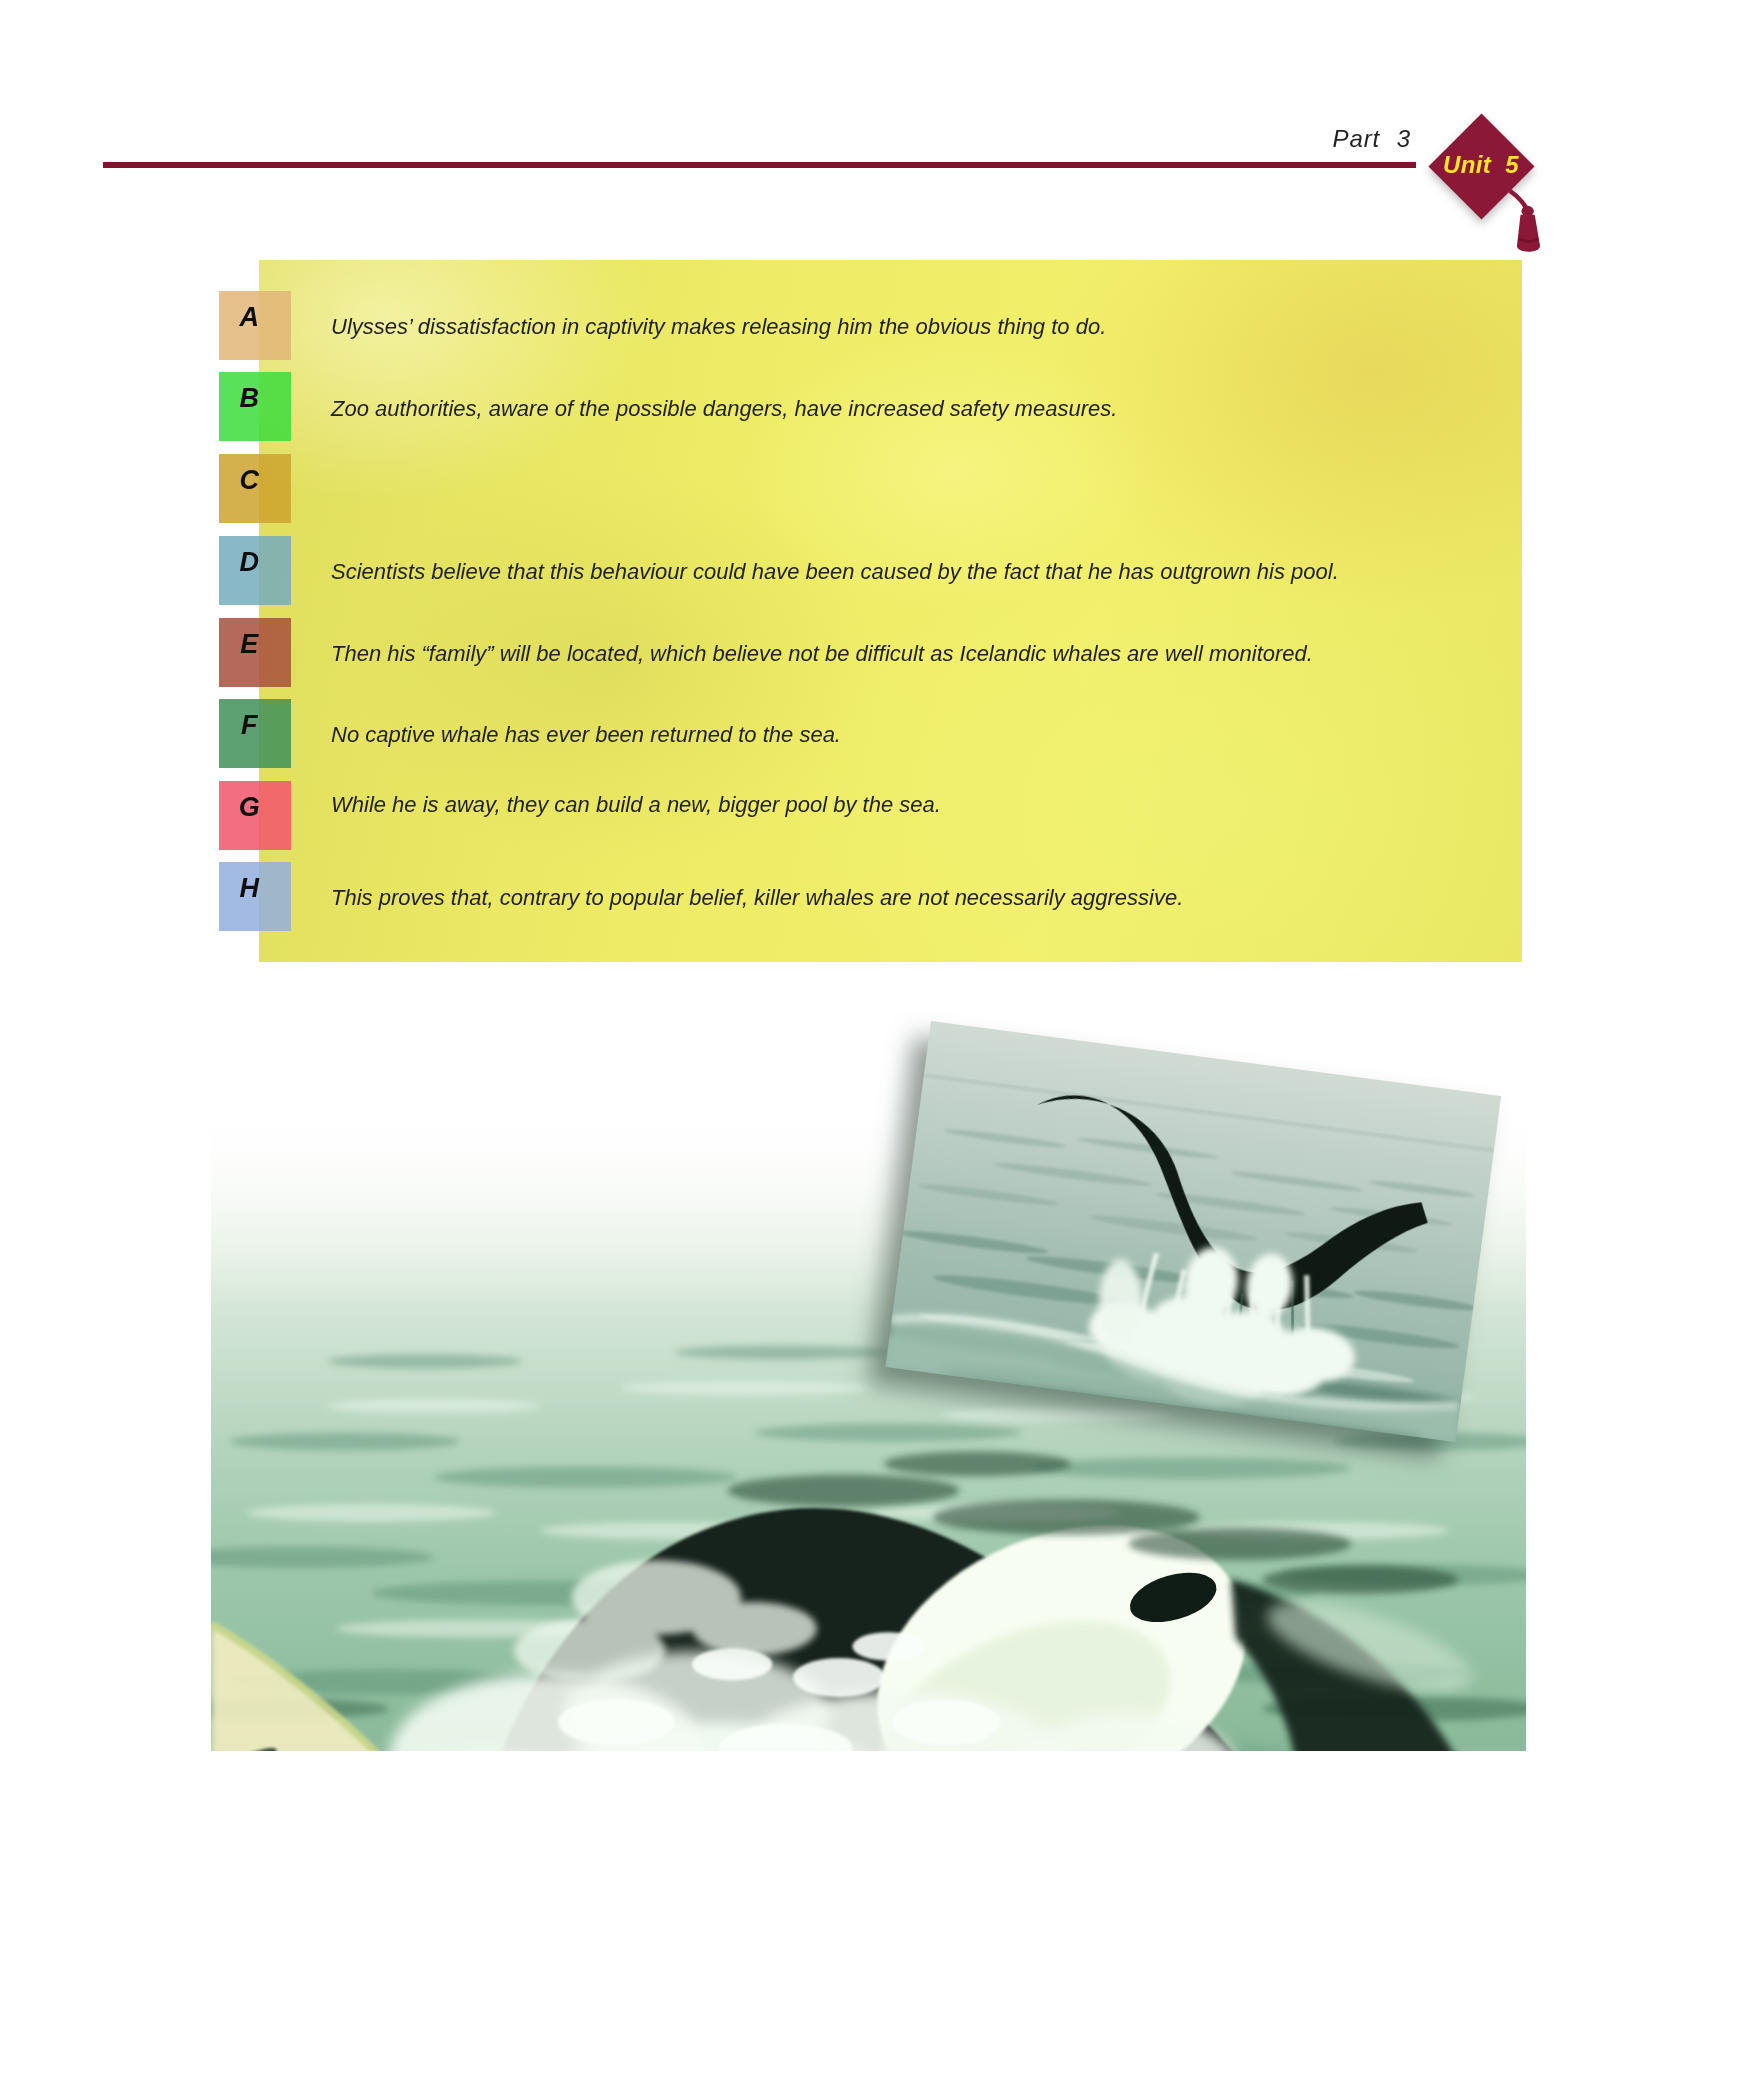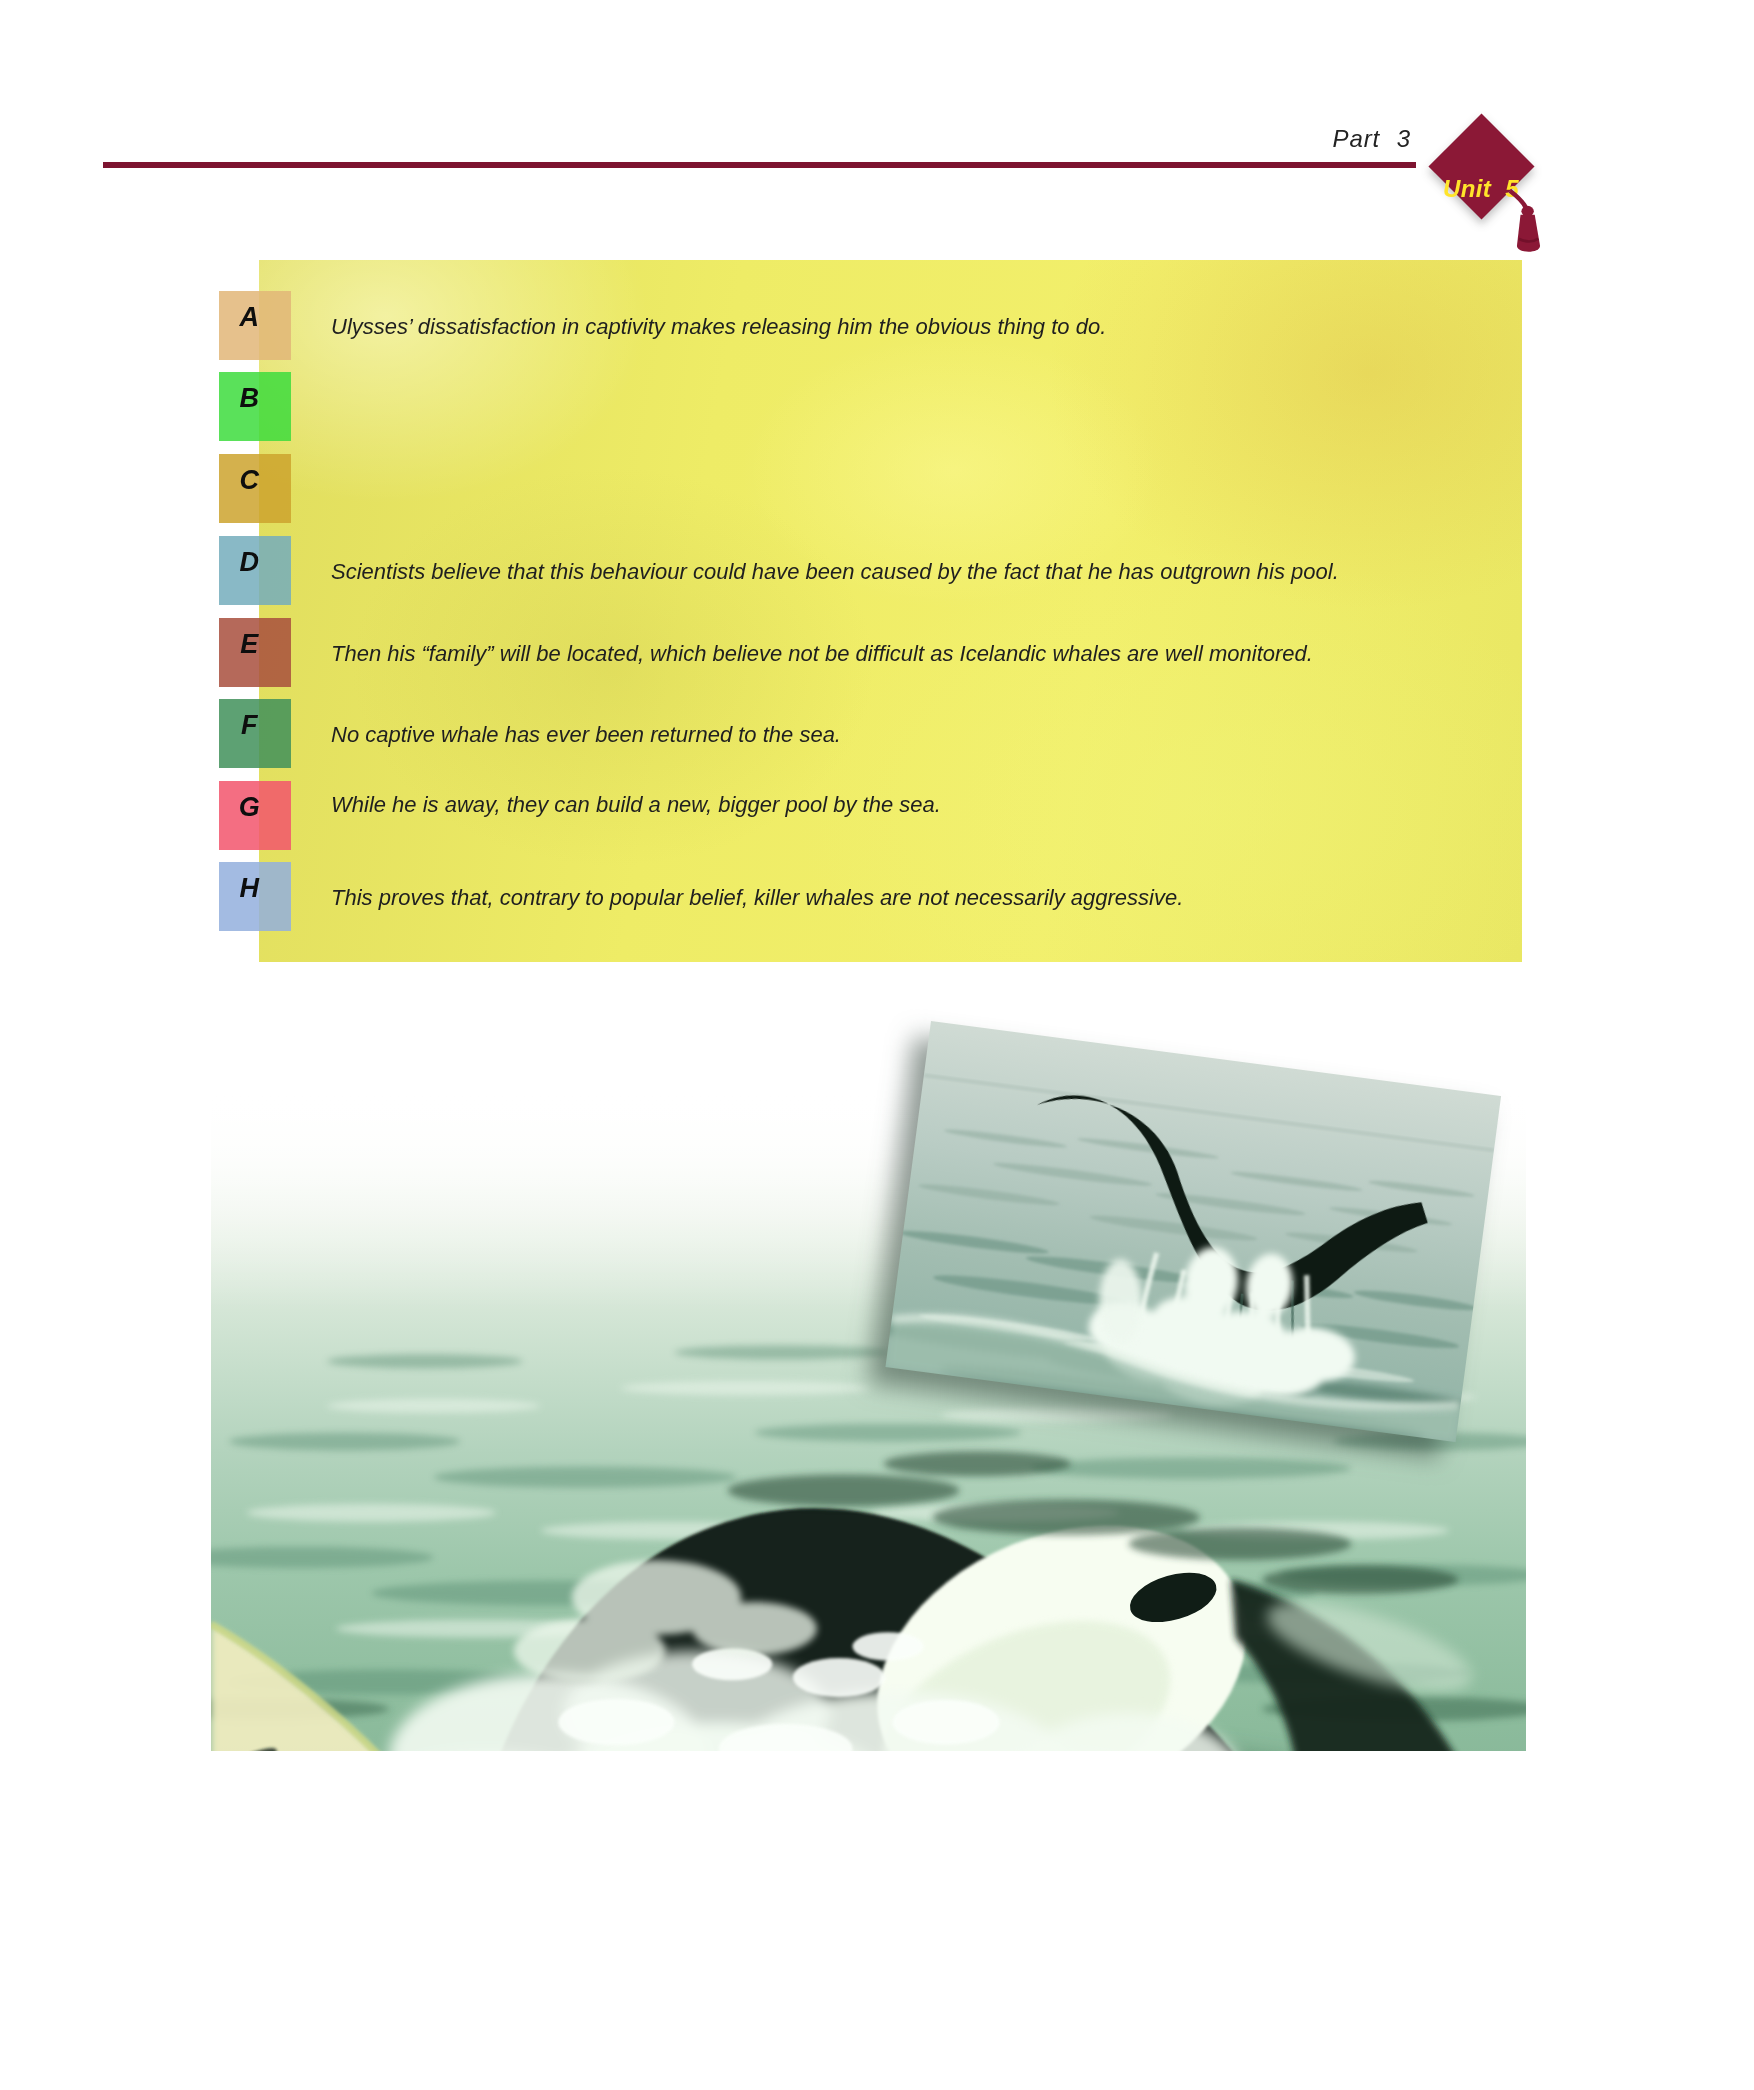--- a/index.html
+++ b/index.html
@@ -21,21 +21,21 @@
     background:#7d1430;
   }
   .unit-diamond{
     position:absolute;left:1444px;top:129px;width:75px;height:75px;
     transform:rotate(45deg);
     box-shadow:3.6px 3.6px 8px rgba(80,80,80,.35);
   }
   .unit-label{
     position:absolute;left:1426px;top:151px;width:110px;
     text-align:center;font-size:24px;font-weight:700;
-    letter-spacing:0.4px;word-spacing:7.1px;margin-top:24px;
+    letter-spacing:0.4px;word-spacing:7.1px;
   }
   .tassel{position:absolute;left:1506px;top:189px;}
   
   .panel{
     position:absolute;left:259px;top:260px;width:1263px;height:702px;
     background:
       radial-gradient(ellipse 374px 267px at 10% 8%, rgba(255,255,215,.55), transparent 70%),
       radial-gradient(ellipse 463px 339px at 88% 16%, rgba(216,170,60,.28), transparent 70%),
       radial-gradient(ellipse 552px 374px at 74% 78%, rgba(240,244,120,.5), transparent 72%),
       radial-gradient(ellipse 374px 285px at 28% 58%, rgba(200,196,76,.32), transparent 70%),
@@ -96,20 +96,21 @@
   <div class="opt-tab" style="top:291px">
     <div class="tab-fill" style="background-color: rgba(226, 182, 120, 0.85);"></div>
     <span class="tab-letter">A</span>
   </div>
   <div class="opt-text" style="top:307px">Ulysses’ dissatisfaction in captivity makes releasing him the obvious thing to do.</div>
 
   <div class="opt-tab" style="top:372px">
     <div class="tab-fill" style="background-color: rgba(61, 220, 61, 0.85);"></div>
     <span class="tab-letter">B</span>
   </div>
+  <div class="opt-text" style="top:389px">Zoo authorities, aware of the possible dangers, have increased safety measures.</div>
 
   <div class="opt-tab" style="top:454px">
     <div class="tab-fill" style="background-color: rgba(205, 163, 46, 0.85);"></div>
     <span class="tab-letter">C</span>
   </div>
 
   <div class="opt-tab" style="top:536px">
     <div class="tab-fill" style="background-color: rgba(116, 173, 188, 0.85);"></div>
     <span class="tab-letter">D</span>
   </div>

